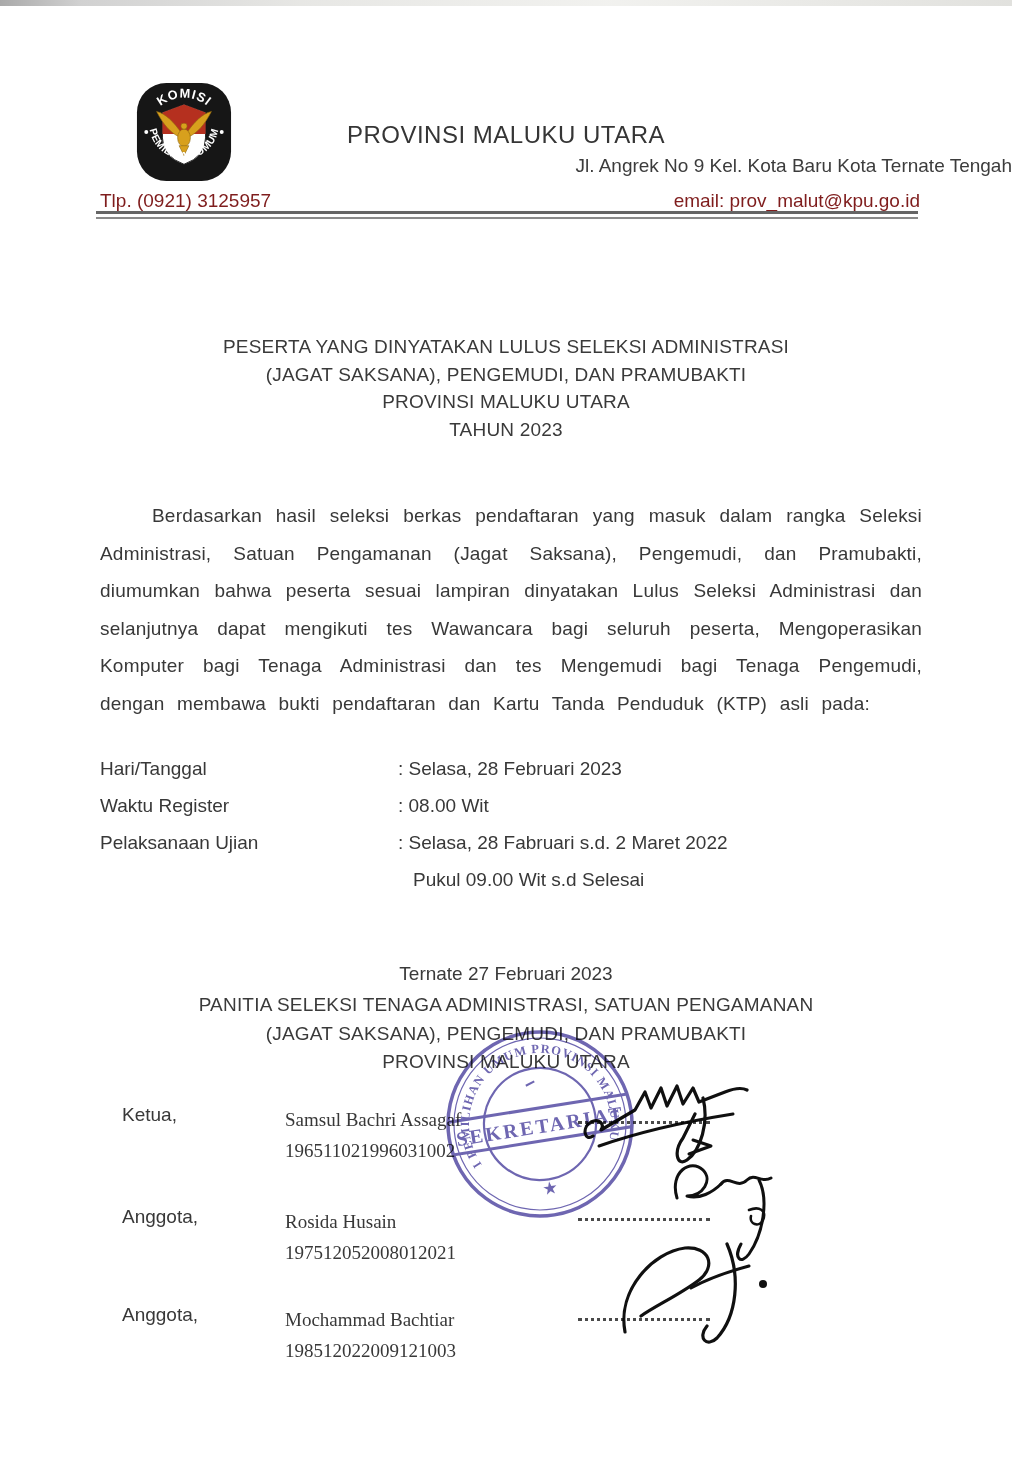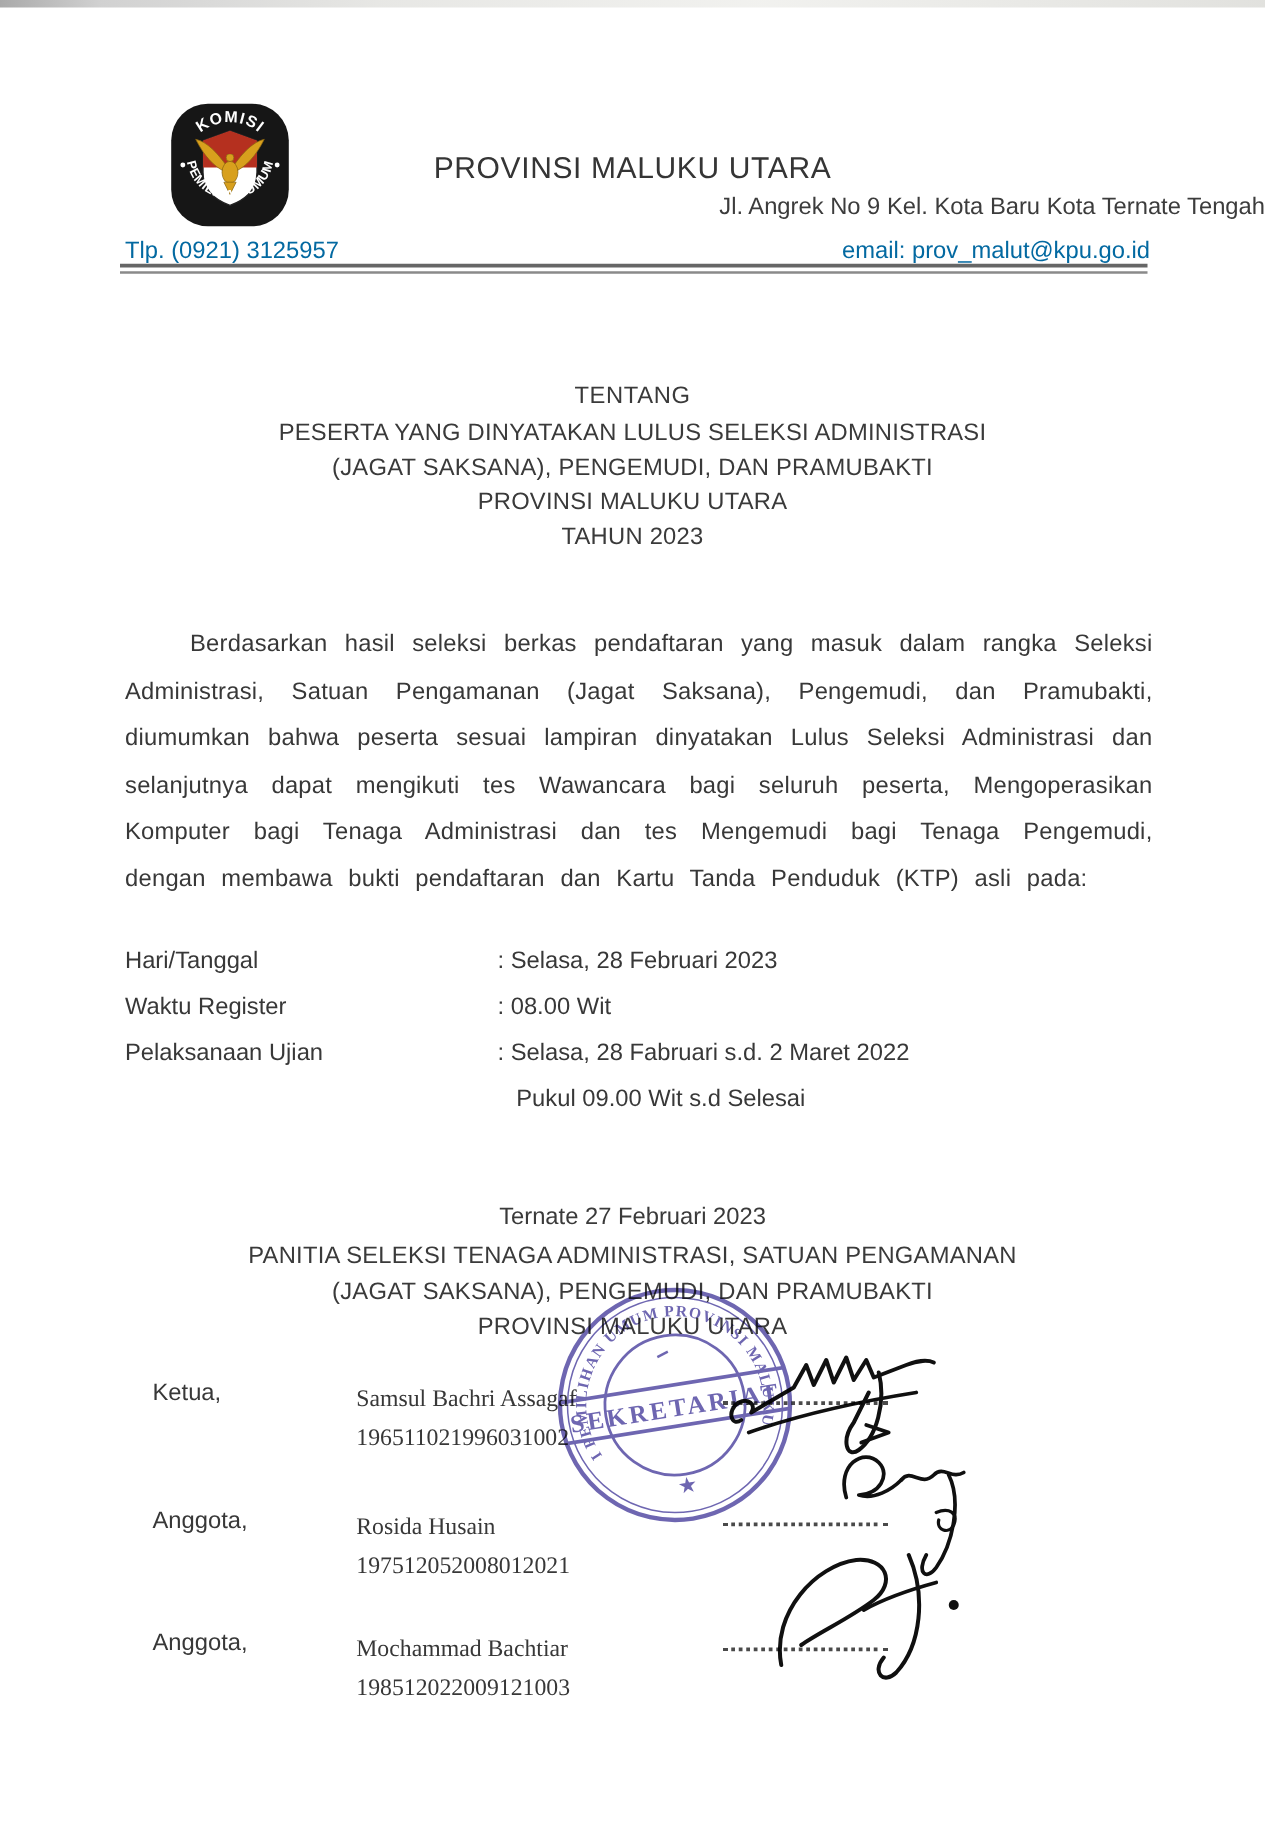--- a/index.html
+++ b/index.html
@@ -23,21 +23,21 @@
   .scan-top{
     position:absolute;top:0;left:0;width:1012px;height:6px;
     background:linear-gradient(to right,#9a9a9a 0%,#c9c9c9 8%,#e3e3e0 30%,#efefec 60%,#dcdcd8 100%);
     opacity:.85;
   }
   
   .logo{position:absolute;left:135px;top:80px;width:98px;height:104px;}
   .org1{position:absolute;left:0;top:85px;width:1012px;text-align:center;font-size:24px;letter-spacing:.5px;color:#353535;}
   .org2{position:absolute;left:0;top:121px;width:1012px;text-align:center;font-size:24px;letter-spacing:.5px;color:#353535;}
   .addr{position:absolute;left:0;top:155px;width:1012px;text-align:right;font-size:19px;color:#3c3c3c;}
-  .contact{position:absolute;left:100px;top:190px;width:820px;display:flex;justify-content:space-between;font-size:19px;color:#0369a1;}
+  .contact{position:absolute;left:100px;top:190px;width:820px;display:flex;justify-content:space-between;font-size:19px;color:#7f1d1d;}
   .rule{position:absolute;left:96px;top:211px;width:822px;height:3px;border-top:3px solid var(--rule);border-bottom:2px solid #8a8a8a;}
   
   .heading{position:absolute;left:0;top:258px;width:1012px;text-align:center;font-size:19px;letter-spacing:1px;}
   .about{position:absolute;left:0;top:306px;width:1012px;text-align:center;font-size:19px;letter-spacing:.5px;}
   .subject{position:absolute;left:0;top:333px;width:1012px;text-align:center;font-size:19px;line-height:27.5px;letter-spacing:.2px;}
   
   .body-par{
     position:absolute;left:100px;top:497px;width:822px;
     font-size:19px;line-height:37.5px;text-align:justify;
     text-indent:52px;word-spacing:7px;letter-spacing:.2px;color:#383838;
@@ -101,21 +101,20 @@
   </svg>
 
   <div class="org2">PROVINSI MALUKU UTARA</div>
   <div class="addr">Jl. Angrek No 9 Kel. Kota Baru Kota Ternate Tengah</div>
   <div class="contact">
     <span>Tlp. (0921) 3125957</span>
     <span>email: prov_malut@kpu.go.id</span>
   </div>
   <div class="rule"></div>
 
-  <div class="about">TENTANG</div>
   <div class="subject">
     <div>PESERTA YANG DINYATAKAN LULUS SELEKSI ADMINISTRASI</div>
     <div>(JAGAT SAKSANA), PENGEMUDI, DAN PRAMUBAKTI</div>
     <div>PROVINSI MALUKU UTARA</div>
     <div>TAHUN 2023</div>
   </div>
 
   <div class="body-par">Berdasarkan hasil seleksi berkas pendaftaran yang masuk dalam rangka Seleksi Administrasi, Satuan Pengamanan (Jagat Saksana), Pengemudi, dan Pramubakti, diumumkan bahwa peserta sesuai lampiran dinyatakan Lulus Seleksi Administrasi dan selanjutnya dapat mengikuti tes Wawancara bagi seluruh peserta, Mengoperasikan Komputer bagi Tenaga Administrasi dan tes Mengemudi bagi Tenaga Pengemudi, dengan membawa bukti pendaftaran dan Kartu Tanda Penduduk (KTP) asli pada:</div>
 
   <div class="sched-row" style="top:758px">

